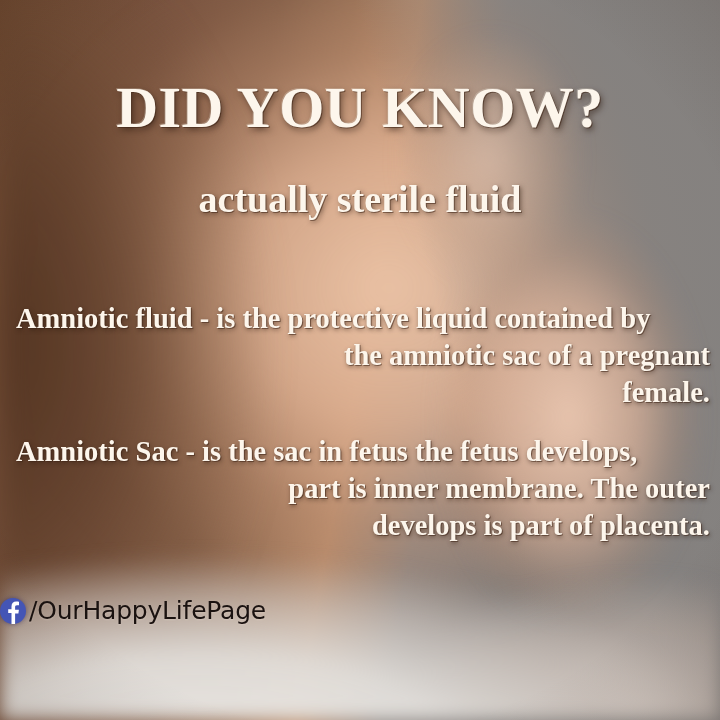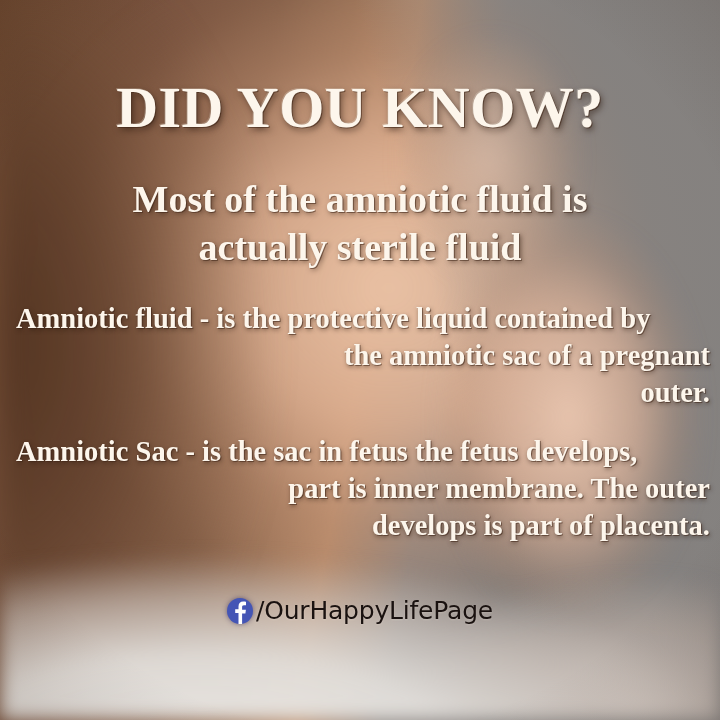--- a/index.html
+++ b/index.html
@@ -163,21 +163,20 @@
   .def-line.cont  { text-align: right; padding-left: 108px; }
 
   
   .footer {
     position: absolute;
     top: 596px;
     left: 0;
     right: 0;
     display: flex;
     align-items: center;
-    justify-content: center;
     gap: 3px;
   }
   .fb-badge {
     width: 26px;
     height: 26px;
     border-radius: 50%;
     background: #4455b5;
     box-shadow: 0 0 5px rgba(40,30,80,0.55);
     display: flex;
     align-items: flex-end;
@@ -204,30 +203,29 @@
   <div class="bg-layer" id="bg-wall"></div>
   <div class="bg-layer" id="bg-hand"></div>
   <div class="bg-layer" id="bg-fabric"></div>
   <div class="bg-layer" id="bg-vignette"></div>
 
   <div class="content">
 
     <div class="headline">DID YOU KNOW?</div>
 
     <div class="subhead">
-      <div>Most of the amniotic fluid is</div>
       <div>actually sterile fluid</div>
     </div>
 
     <div class="defs">
 
       <div class="def-block">
         <div class="def-line first">Amniotic fluid - is the protective liquid contained by</div>
         <div class="def-line cont">the amniotic sac of a pregnant</div>
-        <div class="def-line cont">outer.</div>
+        <div class="def-line cont">female.</div>
       </div>
 
       <div class="def-block">
         <div class="def-line first">Amniotic Sac -  is the sac in fetus the fetus develops,</div>
         <div class="def-line cont">part is inner membrane. The outer</div>
         <div class="def-line cont">develops is  part of placenta.</div>
       </div>
 
     </div>
 

